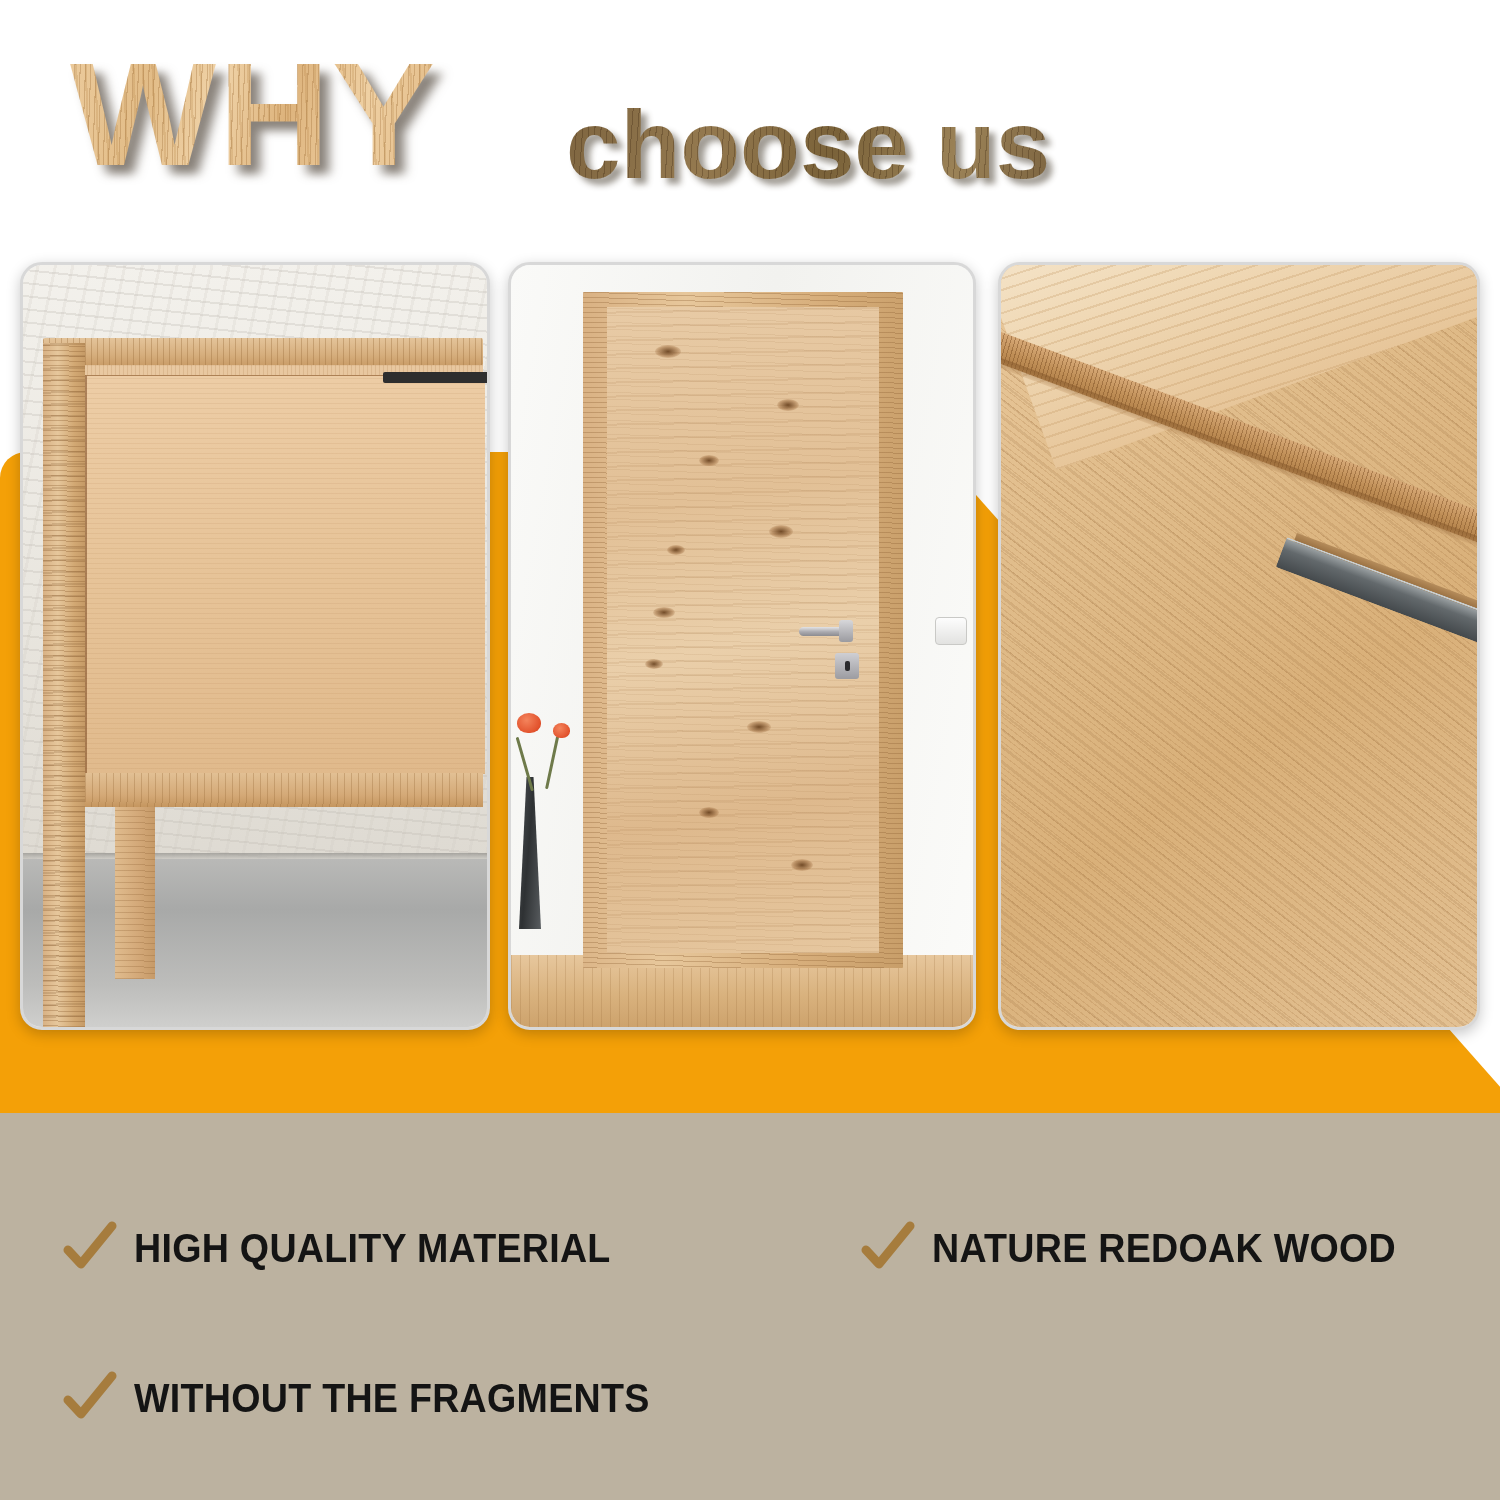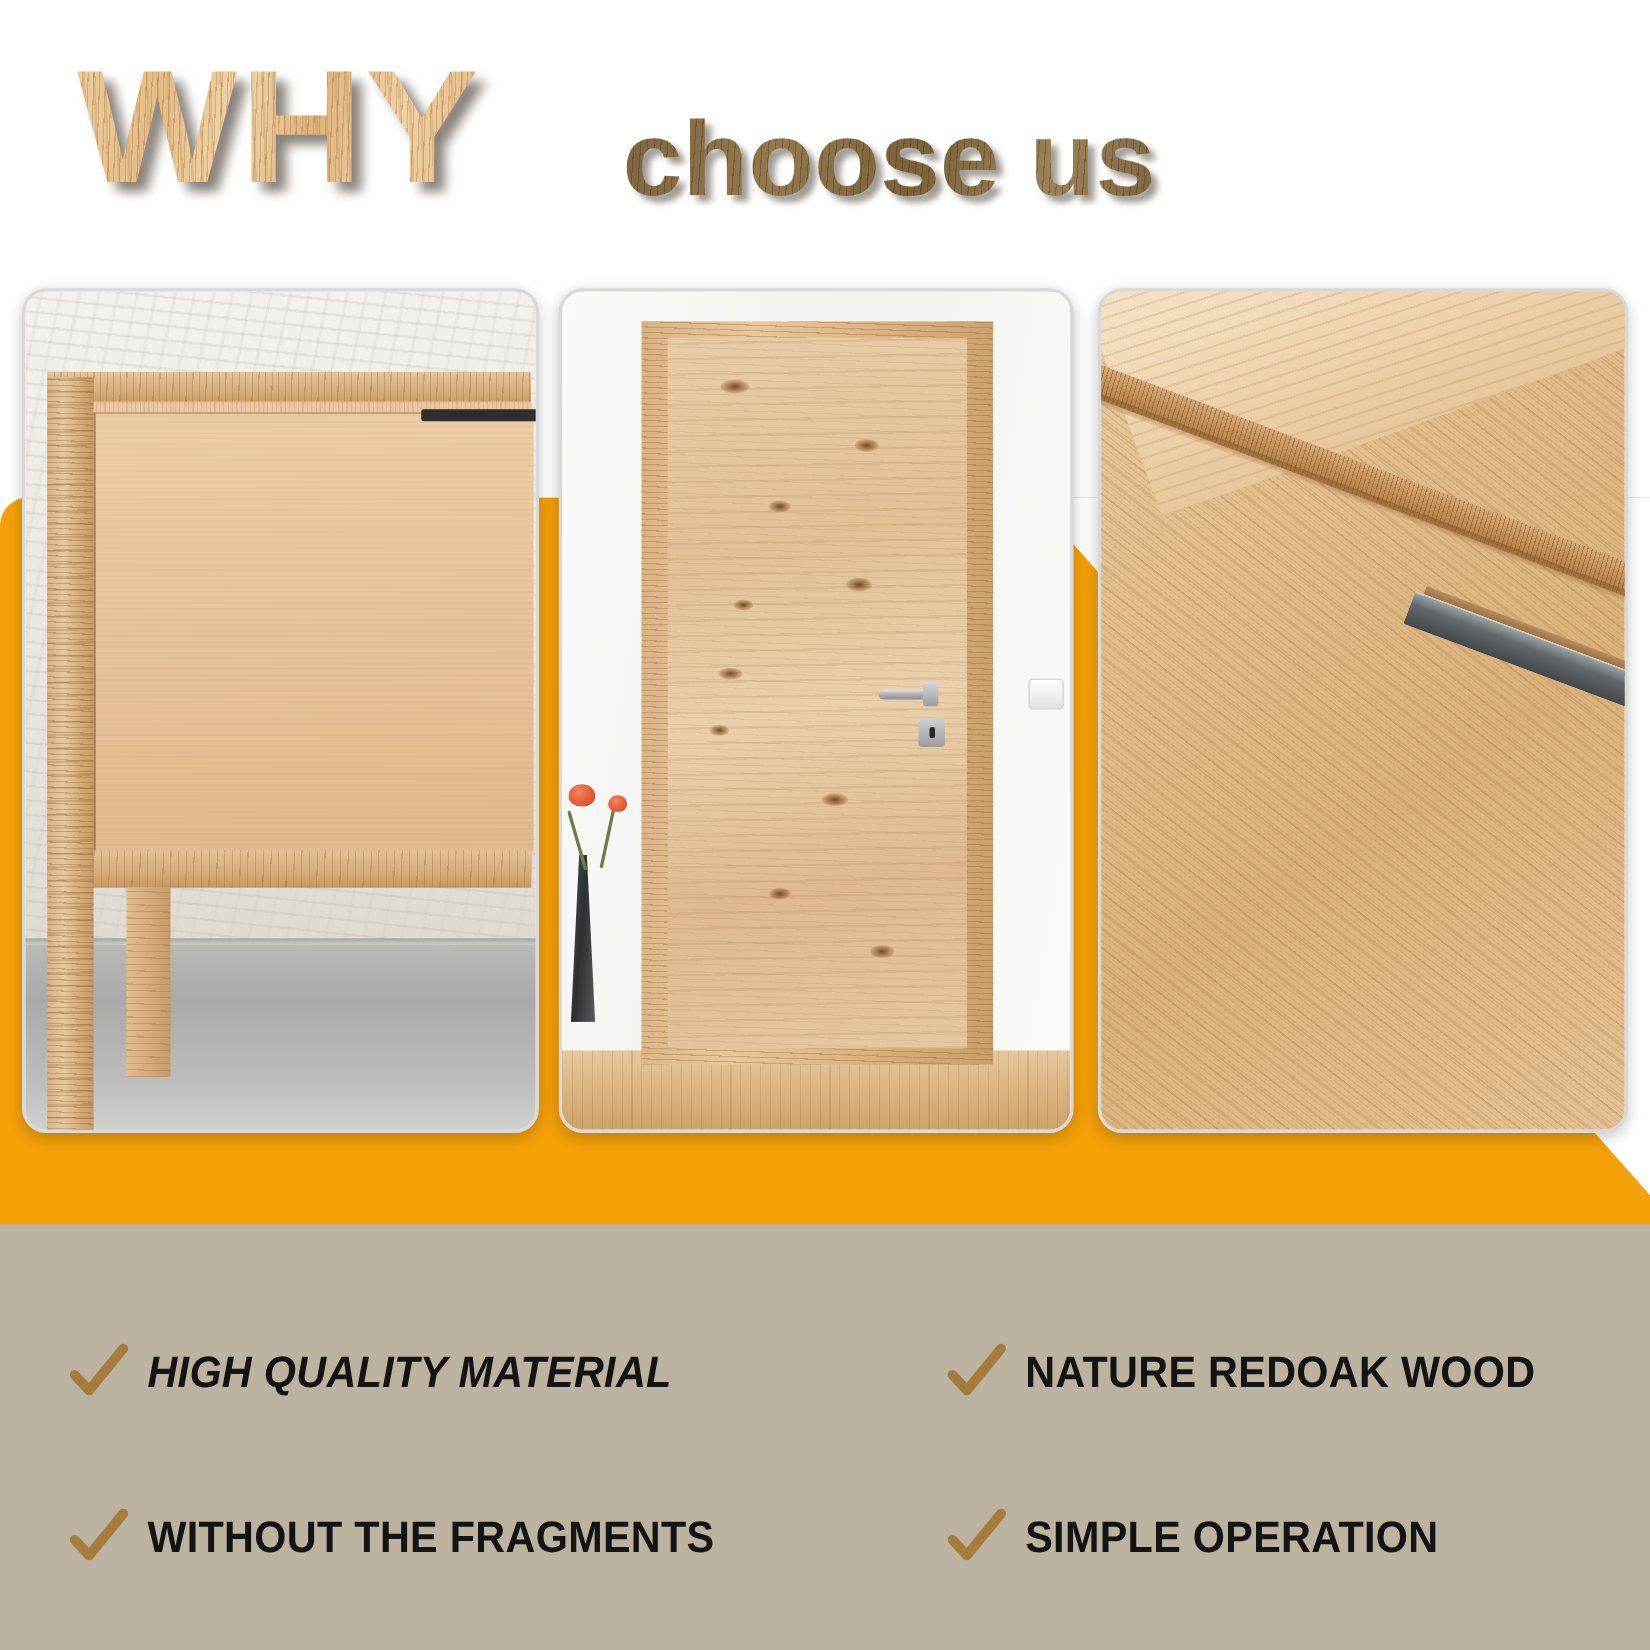--- a/index.html
+++ b/index.html
@@ -155,21 +155,21 @@
      background:linear-gradient(180deg,#B58C5B,#8A6134);}
 
   
   .features{position:absolute;left:0;top:1113px;width:1500px;height:387px;}
   .feat{position:absolute;display:flex;align-items:center;}
   .check{position:relative;width:56px;height:56px;flex:0 0 56px;margin-right:16px;}
   .check svg{display:block;}
   .feat-label{font-size:40px;font-weight:bold;color:#141414;letter-spacing:.3px;
      transform:scaleX(.94);transform-origin:left center;white-space:nowrap;
      font-family:"Liberation Sans","DejaVu Sans",sans-serif;}
-  #feat0{left:62px;top:107px;font-style:italic;}
+  #feat0{left:62px;top:107px;}
   #feat1{left:860px;top:107px;}
   #feat2{left:62px;top:257px;}
   #feat3{left:860px;top:257px;}
 </style>
 </head>
 <body>
 
 <div id="stage">
 
   <div class="band-orange"></div>
@@ -259,23 +259,15 @@
 
     <div class="feat" id="feat1">
       <span class="check">
         <svg width="56" height="56" viewBox="0 0 56 56">
           <path d="M6 30 L19 44 L50 6" fill="none" stroke="#A67C3D" stroke-width="9" stroke-linecap="round" stroke-linejoin="round"></path>
         </svg>
       </span>
       <span class="feat-label">NATURE REDOAK WOOD</span>
     </div>
 
-    <div class="feat" id="feat3">
-      <span class="check">
-        <svg width="56" height="56" viewBox="0 0 56 56">
-          <path d="M6 30 L19 44 L50 6" fill="none" stroke="#A67C3D" stroke-width="9" stroke-linecap="round" stroke-linejoin="round"></path>
-        </svg>
-      </span>
-      <span class="feat-label">SIMPLE OPERATION</span>
-    </div>
 
   </div>
 </div>
 
 </body></html>

